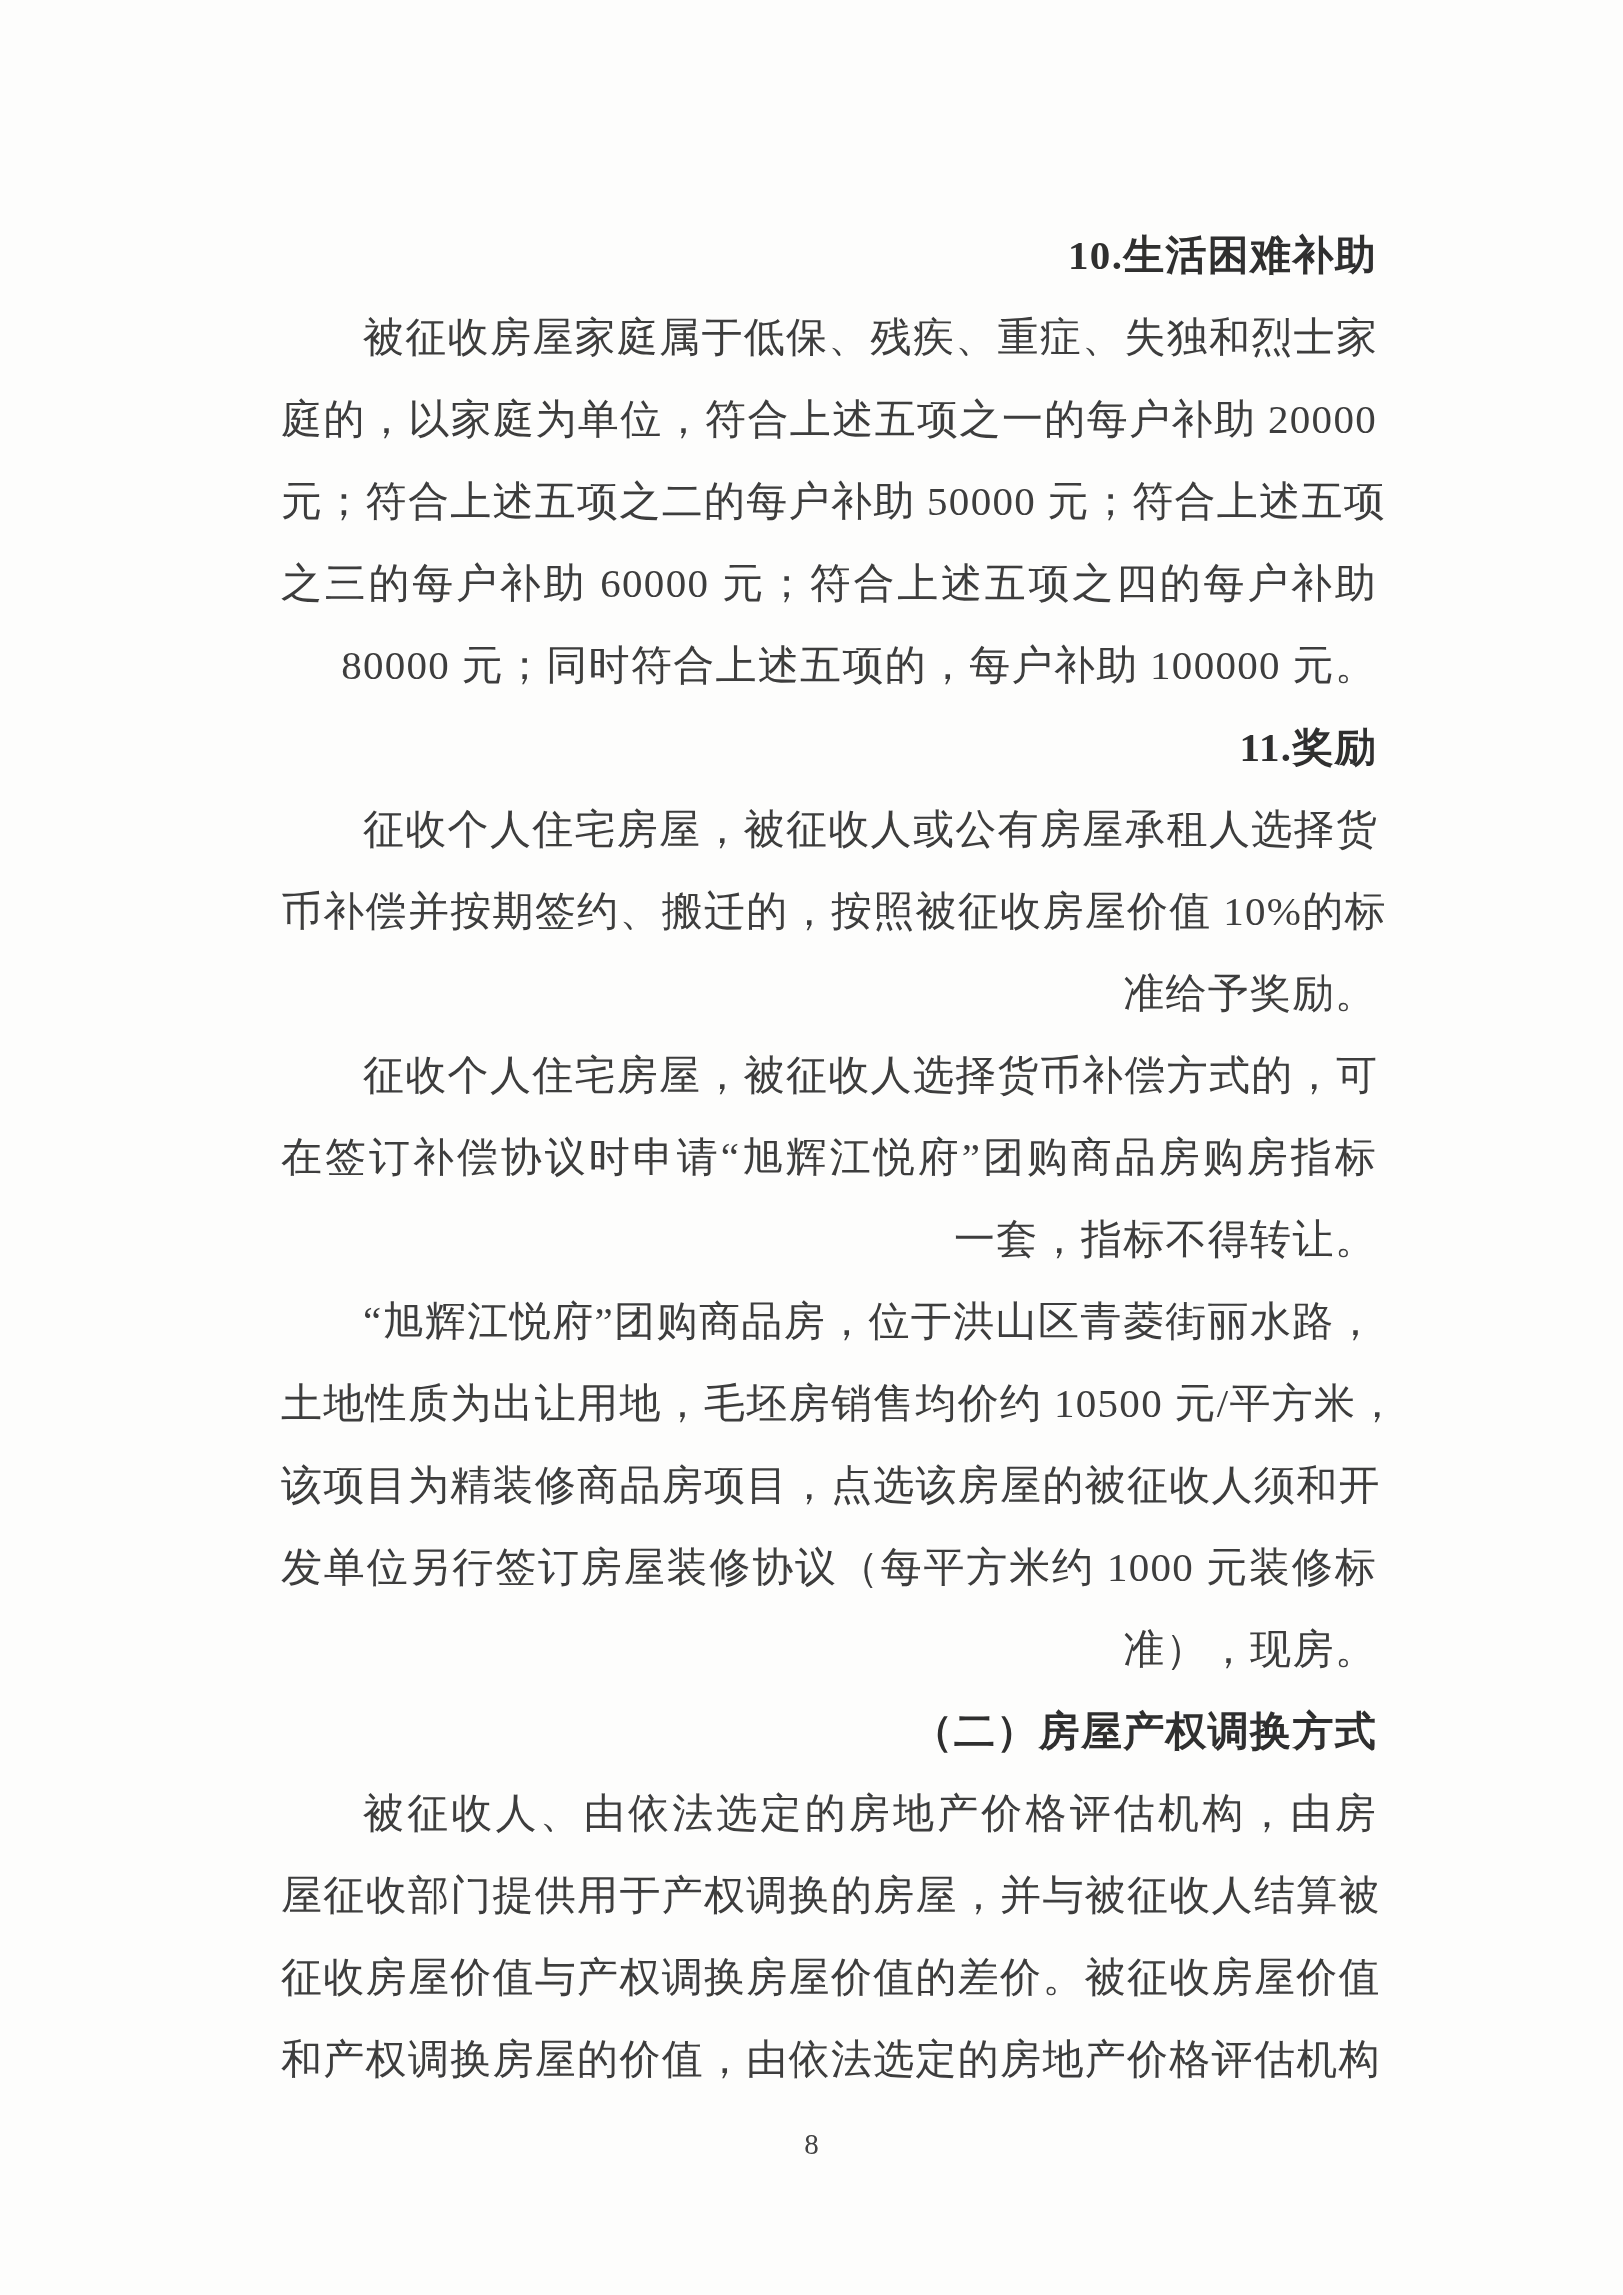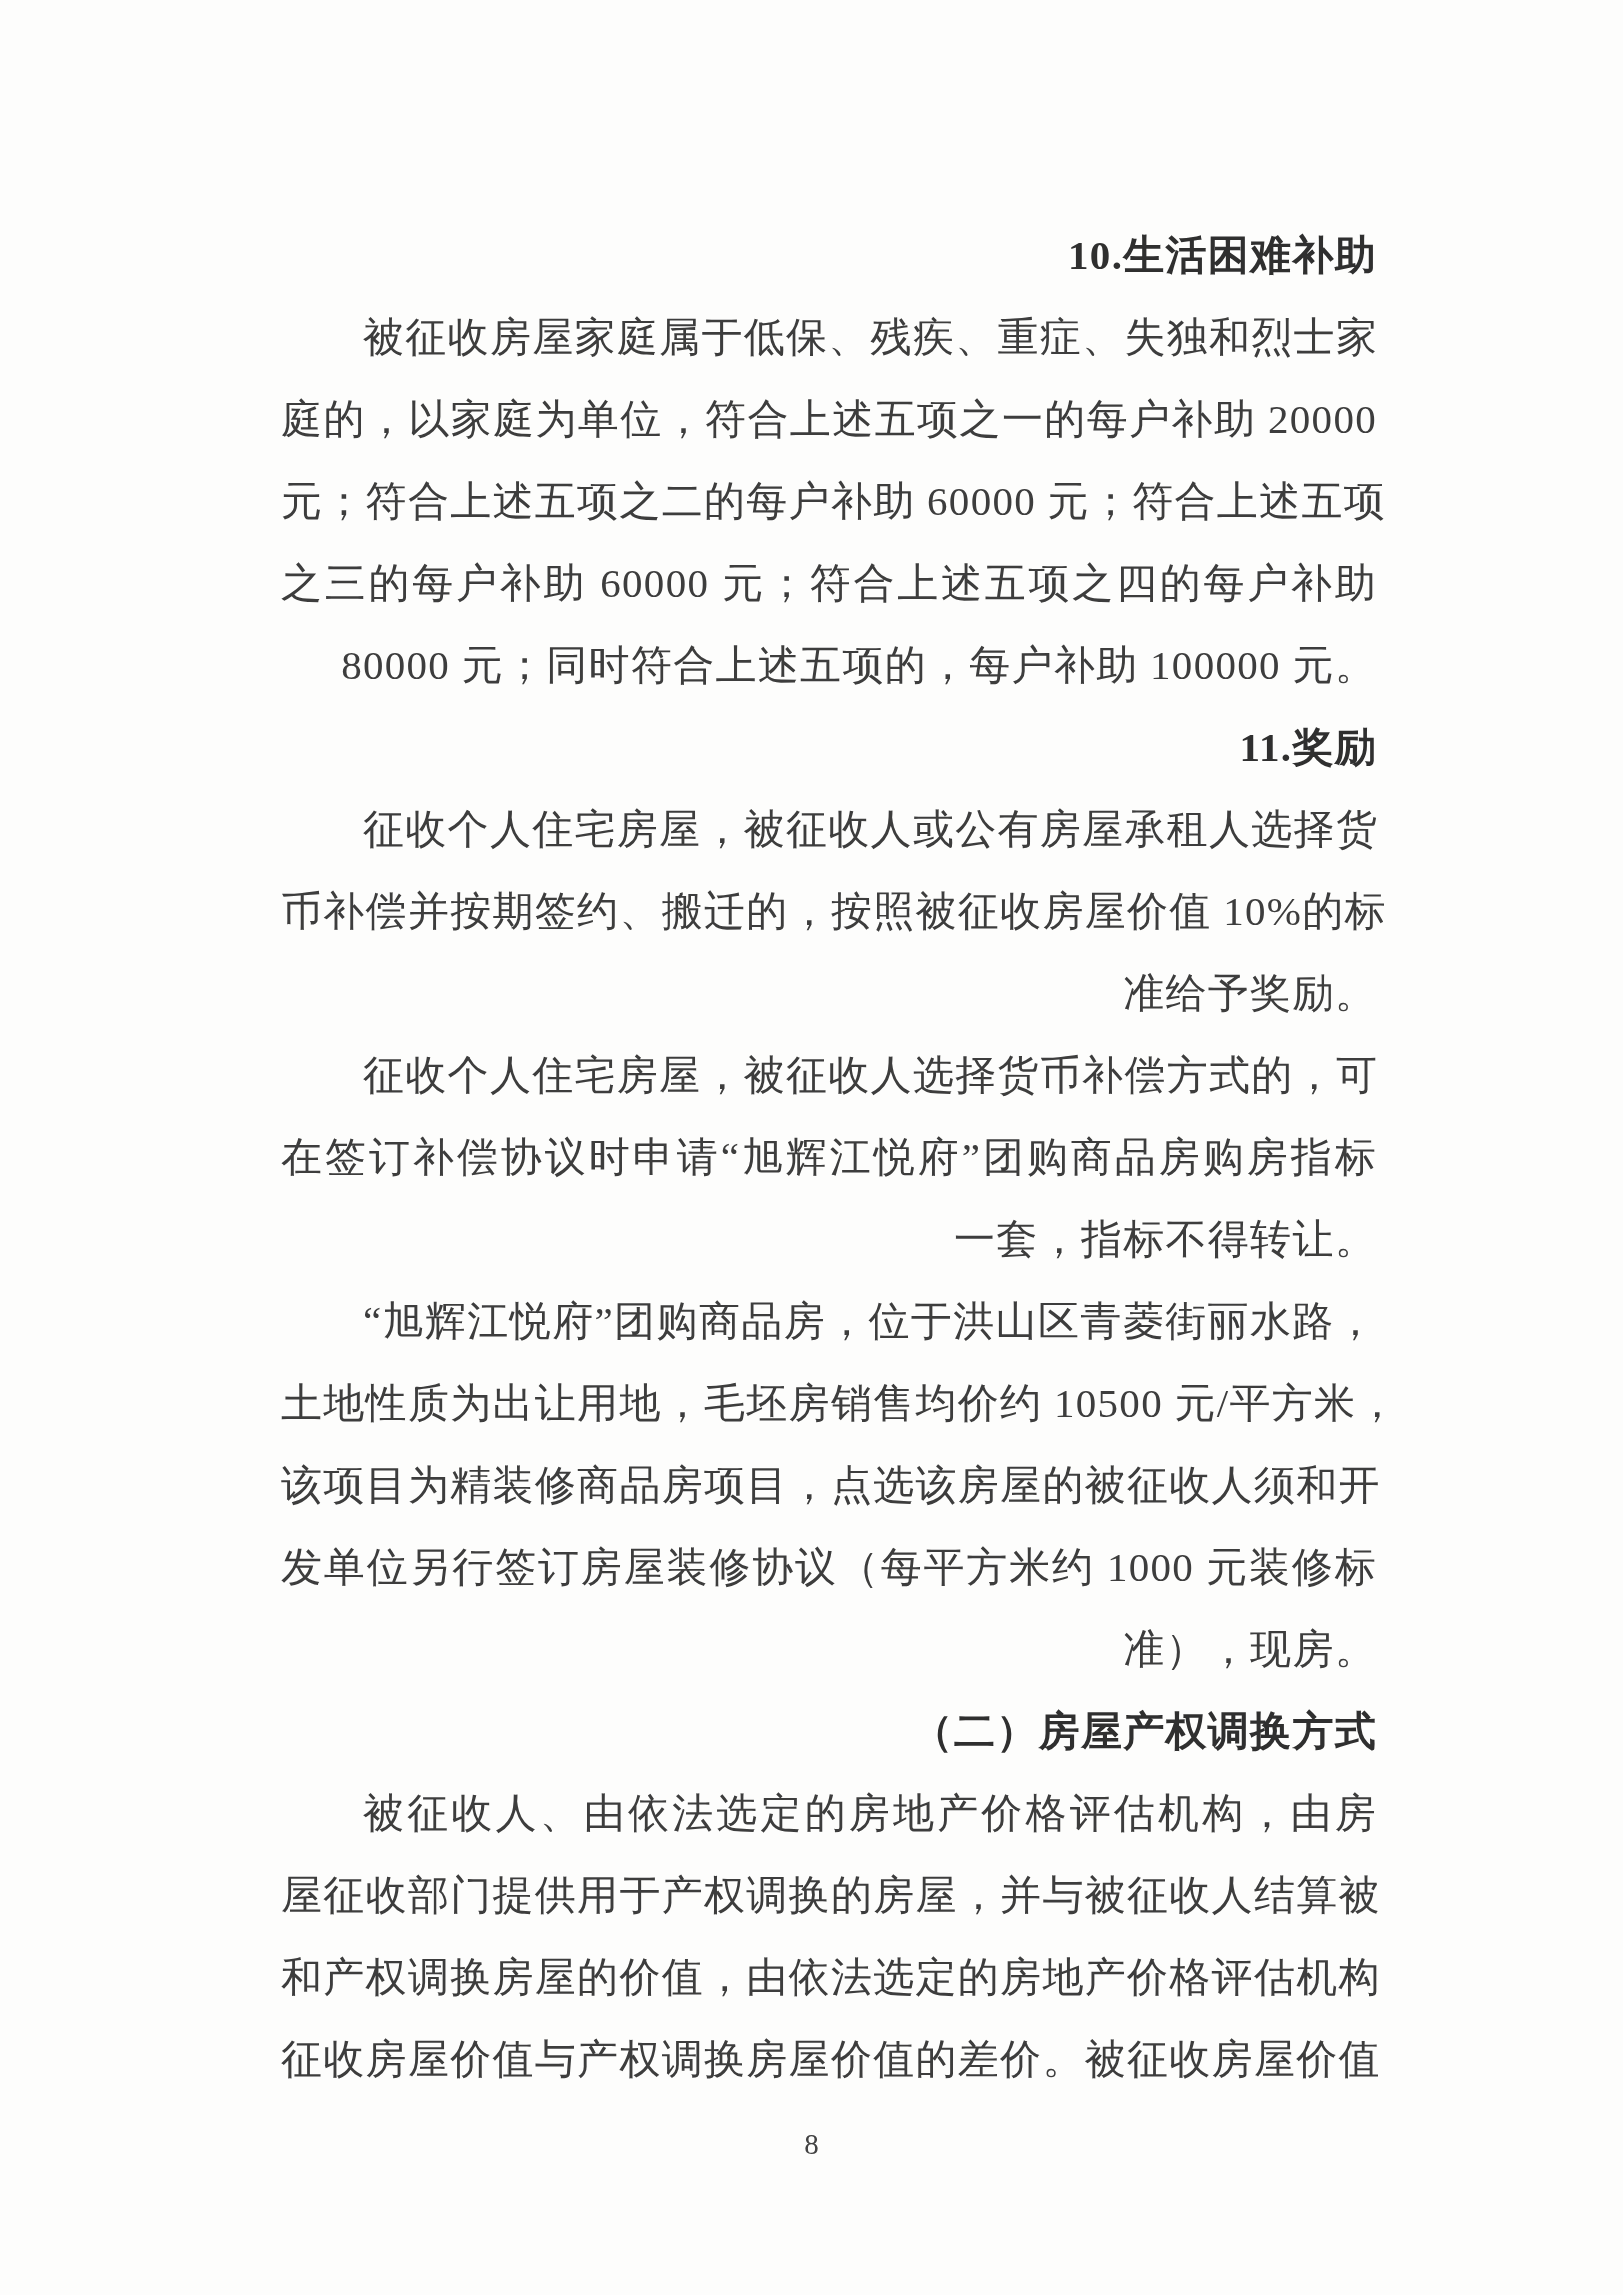--- a/index.html
+++ b/index.html
@@ -57,36 +57,36 @@
   }
 </style>
 </head>
 <body>
 
 <div class="page">
   <div class="doc-body">
       <div class="line heading indent">10.生活困难补助</div>
       <div class="line body indent justify">被征收房屋家庭属于低保、残疾、重症、失独和烈士家</div>
       <div class="line body justify">庭的，以家庭为单位，符合上述五项之一的每户补助 20000</div>
-      <div class="line body justify">元；符合上述五项之二的每户补助 60000 元；符合上述五项</div>
+      <div class="line body justify">元；符合上述五项之二的每户补助 50000 元；符合上述五项</div>
       <div class="line body justify">之三的每户补助 60000 元；符合上述五项之四的每户补助</div>
       <div class="line body">80000 元；同时符合上述五项的，每户补助 100000 元。</div>
       <div class="line heading indent">11.奖励</div>
       <div class="line body indent justify">征收个人住宅房屋，被征收人或公有房屋承租人选择货</div>
       <div class="line body justify">币补偿并按期签约、搬迁的，按照被征收房屋价值 10%的标</div>
       <div class="line body">准给予奖励。</div>
       <div class="line body indent justify">征收个人住宅房屋，被征收人选择货币补偿方式的，可</div>
       <div class="line body justify">在签订补偿协议时申请“旭辉江悦府”团购商品房购房指标</div>
       <div class="line body">一套，指标不得转让。</div>
       <div class="line body indent justify">“旭辉江悦府”团购商品房，位于洪山区青菱街丽水路，</div>
       <div class="line body justify">土地性质为出让用地，毛坯房销售均价约 10500 元/平方米，</div>
       <div class="line body justify">该项目为精装修商品房项目，点选该房屋的被征收人须和开</div>
       <div class="line body justify">发单位另行签订房屋装修协议（每平方米约 1000 元装修标</div>
       <div class="line body">准），现房。</div>
       <div class="line heading indent">（二）房屋产权调换方式</div>
       <div class="line body indent justify">被征收人、由依法选定的房地产价格评估机构，由房</div>
       <div class="line body justify">屋征收部门提供用于产权调换的房屋，并与被征收人结算被</div>
+      <div class="line body justify">征收房屋价值与产权调换房屋价值的差价。被征收房屋价值</div>
       <div class="line body justify">和产权调换房屋的价值，由依法选定的房地产价格评估机构</div>
-      <div class="line body justify">征收房屋价值与产权调换房屋价值的差价。被征收房屋价值</div>
     </div>
   <div class="page-number">8</div>
 </div>
 
 
 </body></html>

